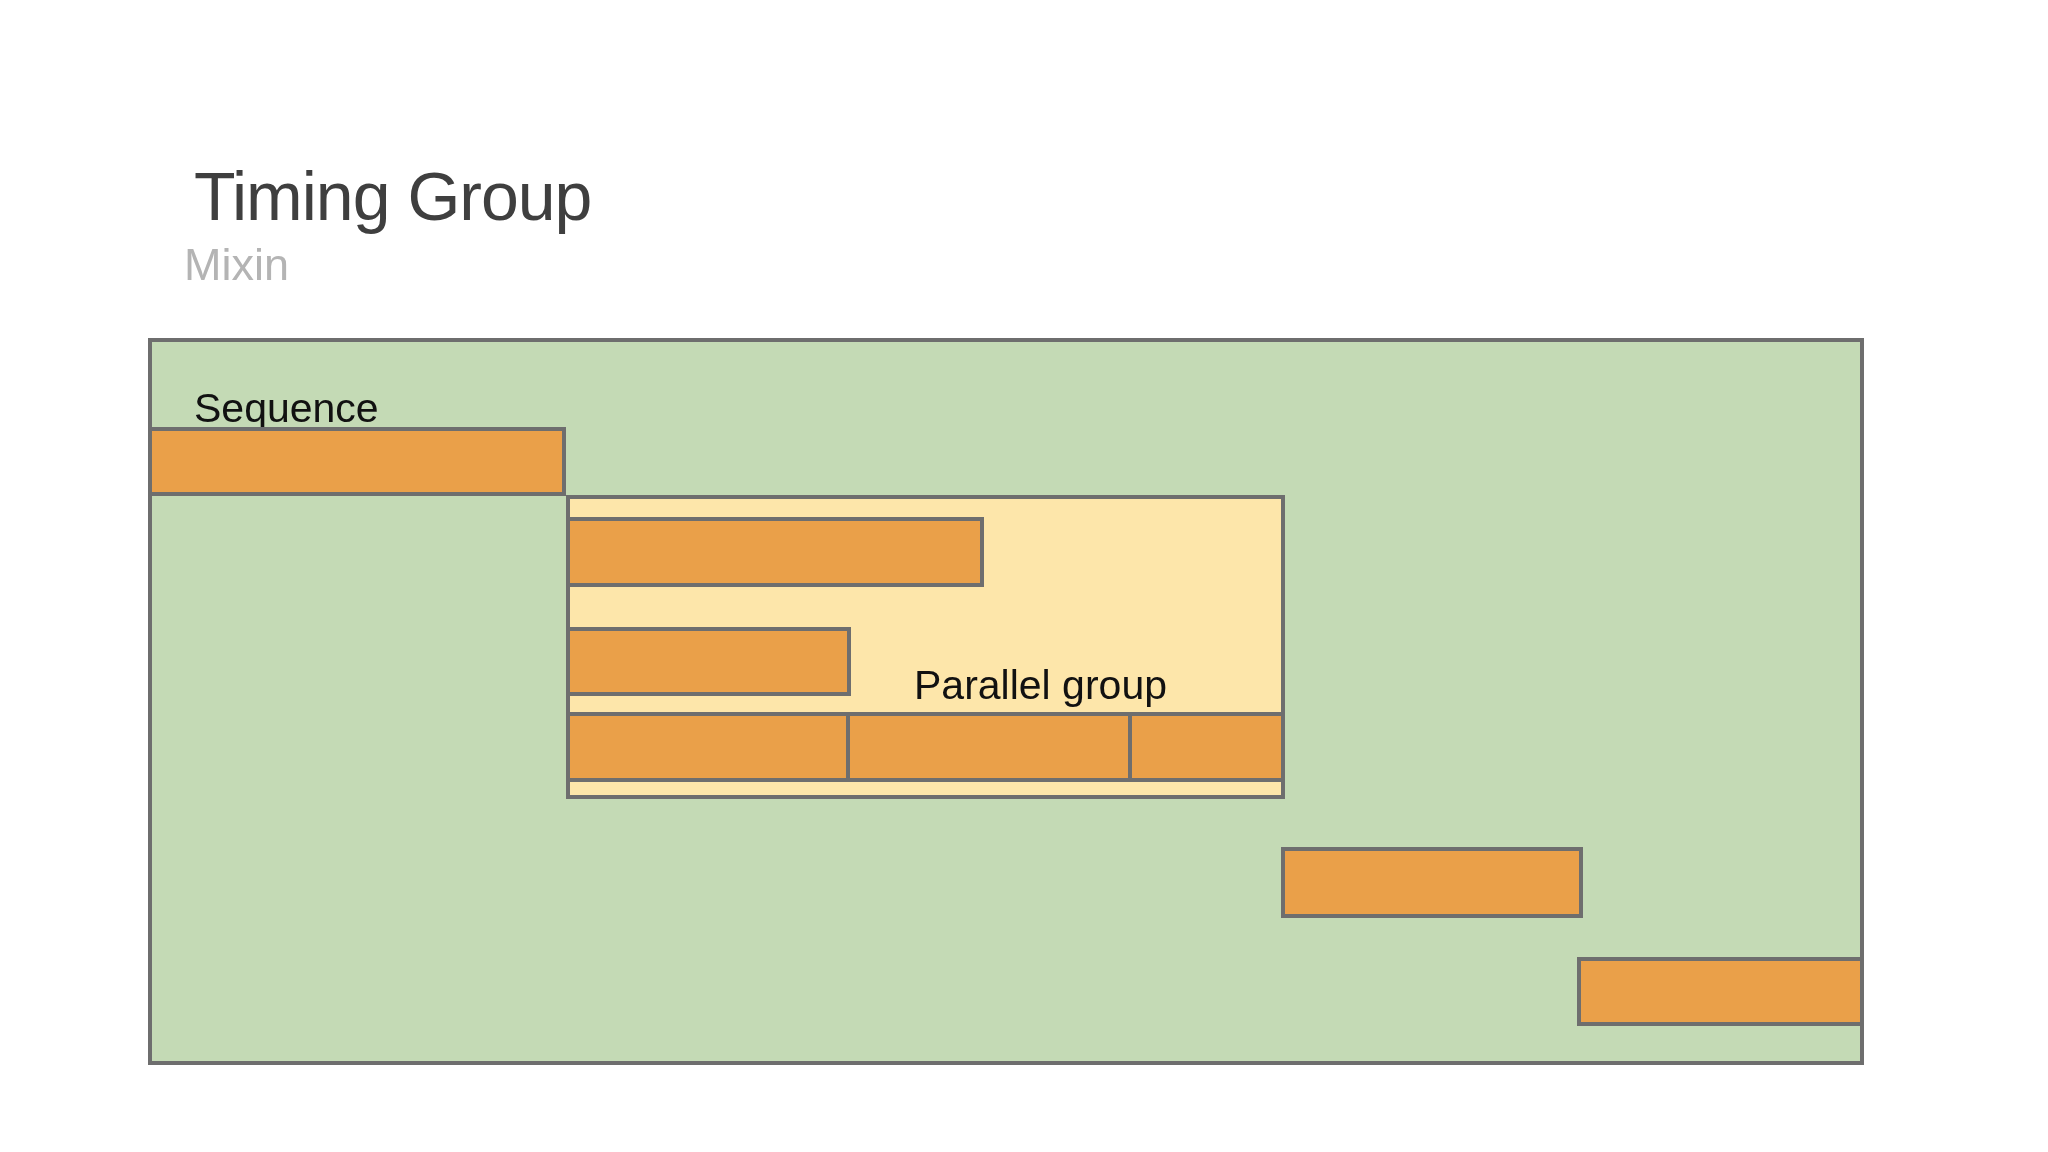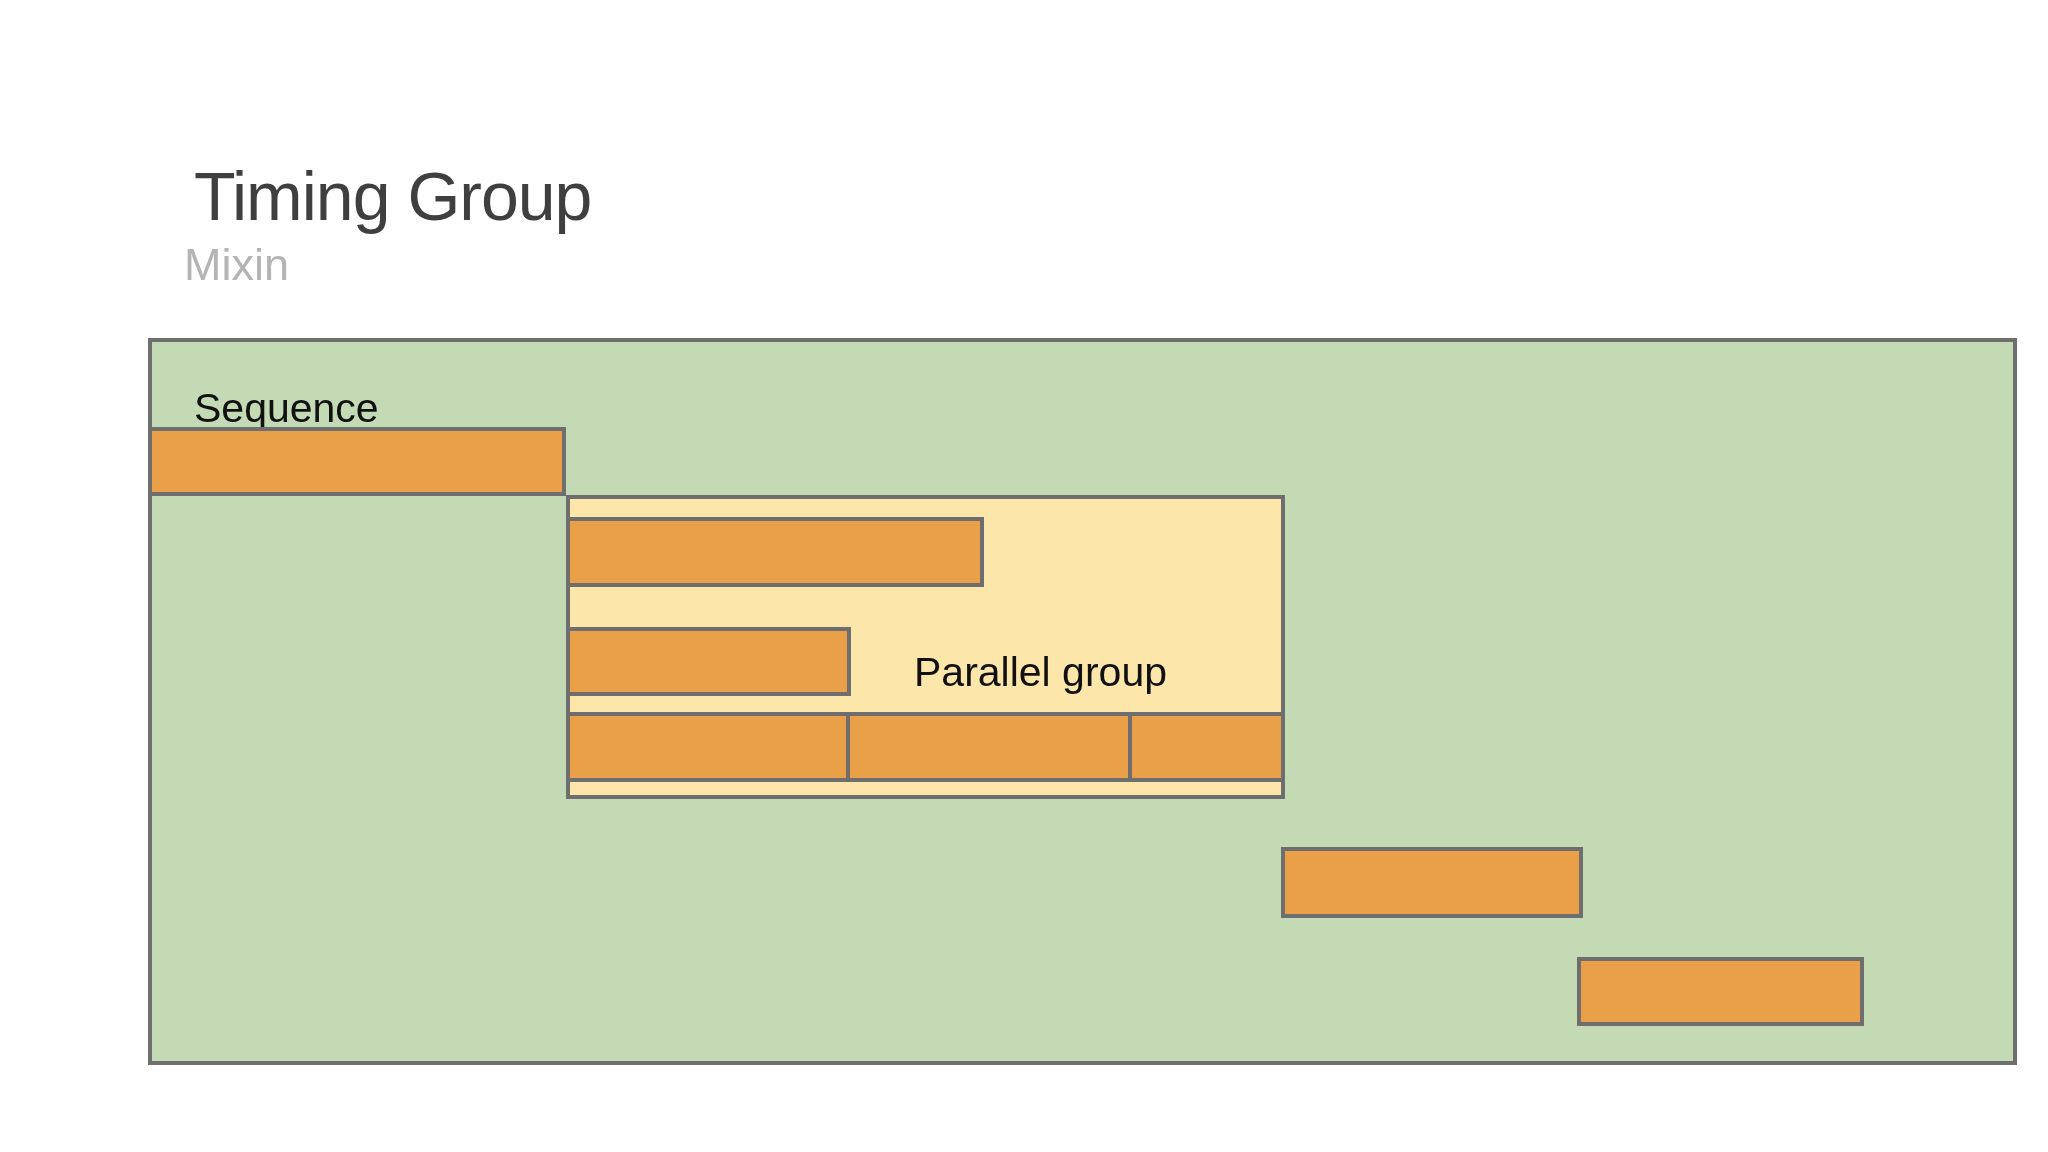--- a/index.html
+++ b/index.html
@@ -42,39 +42,39 @@
     line-height: 1.0;
     color: var(--subtitle_color);
     white-space: nowrap;
   }
   .shape {
     position: absolute;
     border: 4px solid var(--border);
   }
   .seq {
     left: 132px; top: 322px;
-    width: 1869px; height: 727px;
+    width: 1716px; height: 727px;
     background: var(--sequence_fill);
   }
   .seq-label {
     position: absolute;
     left: 34px; top: 36px;
     font-size: 41px;
     line-height: 1.1;
     color: var(--label_color);
     white-space: nowrap;
   }
   .par {
     left: 550px; top: 479px;
     width: 719px; height: 304px;
     background: var(--parallel_fill);
   }
   .par-label {
     position: absolute;
-    left: 336px; top: 143px;
+    left: 336px; top: 156px;
     font-size: 41px;
     line-height: 1.1;
     color: var(--label_color);
     white-space: nowrap;
   }
   .bar { background: var(--bar_fill); }
   .b1 { left: 132px;  top: 411px; width: 418px; height: 69px; }
   .b2 { left: 550px;  top: 501px; width: 418px; height: 70px; }
   .b3 { left: 550px;  top: 611px; width: 285px; height: 69px; }
   .r1 { left: 550px;  top: 696px; width: 284px; height: 70px; }

